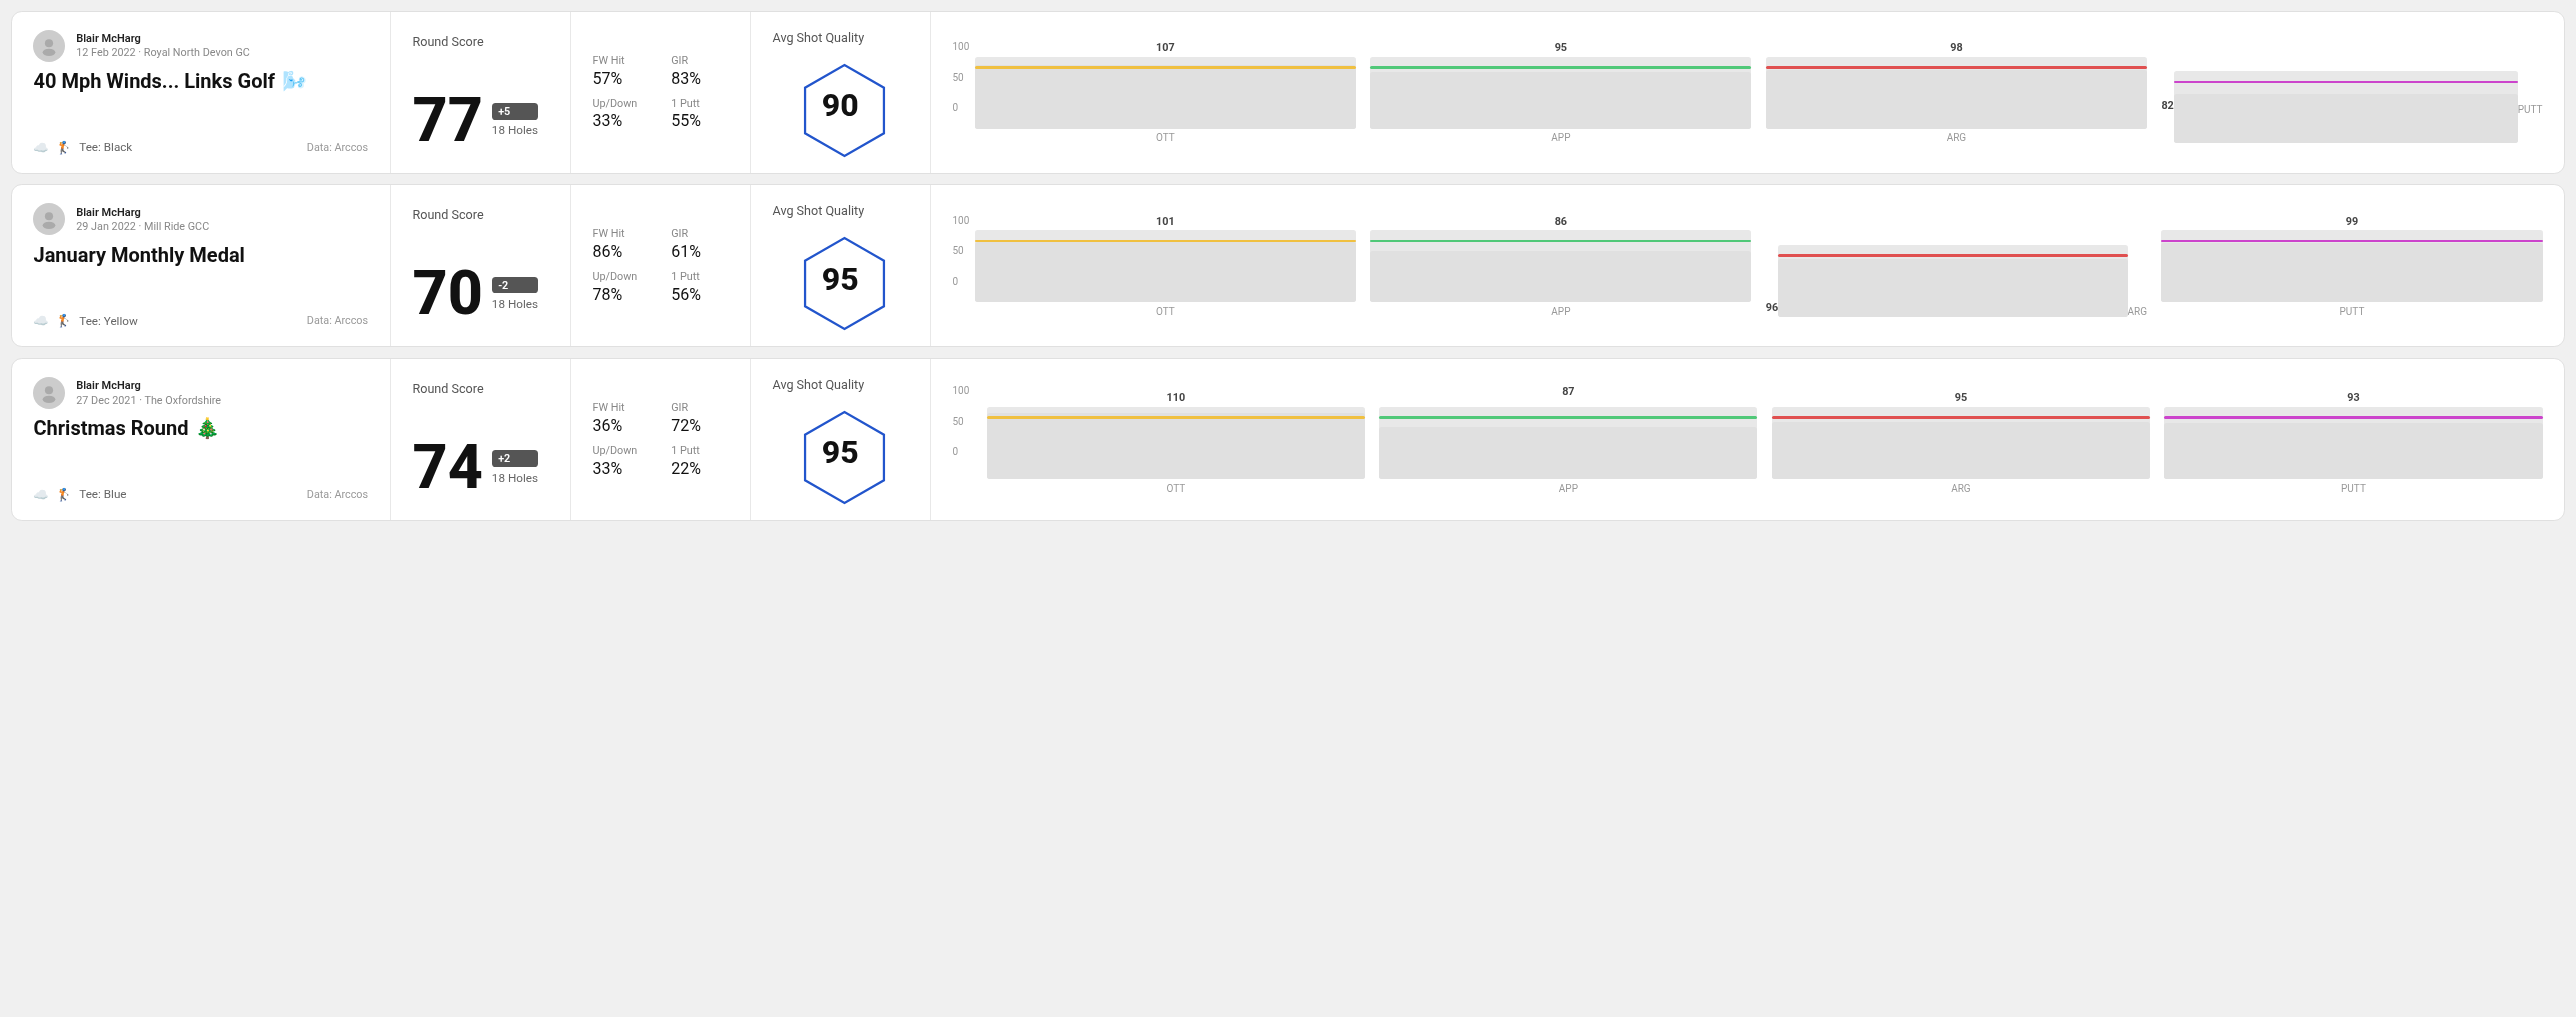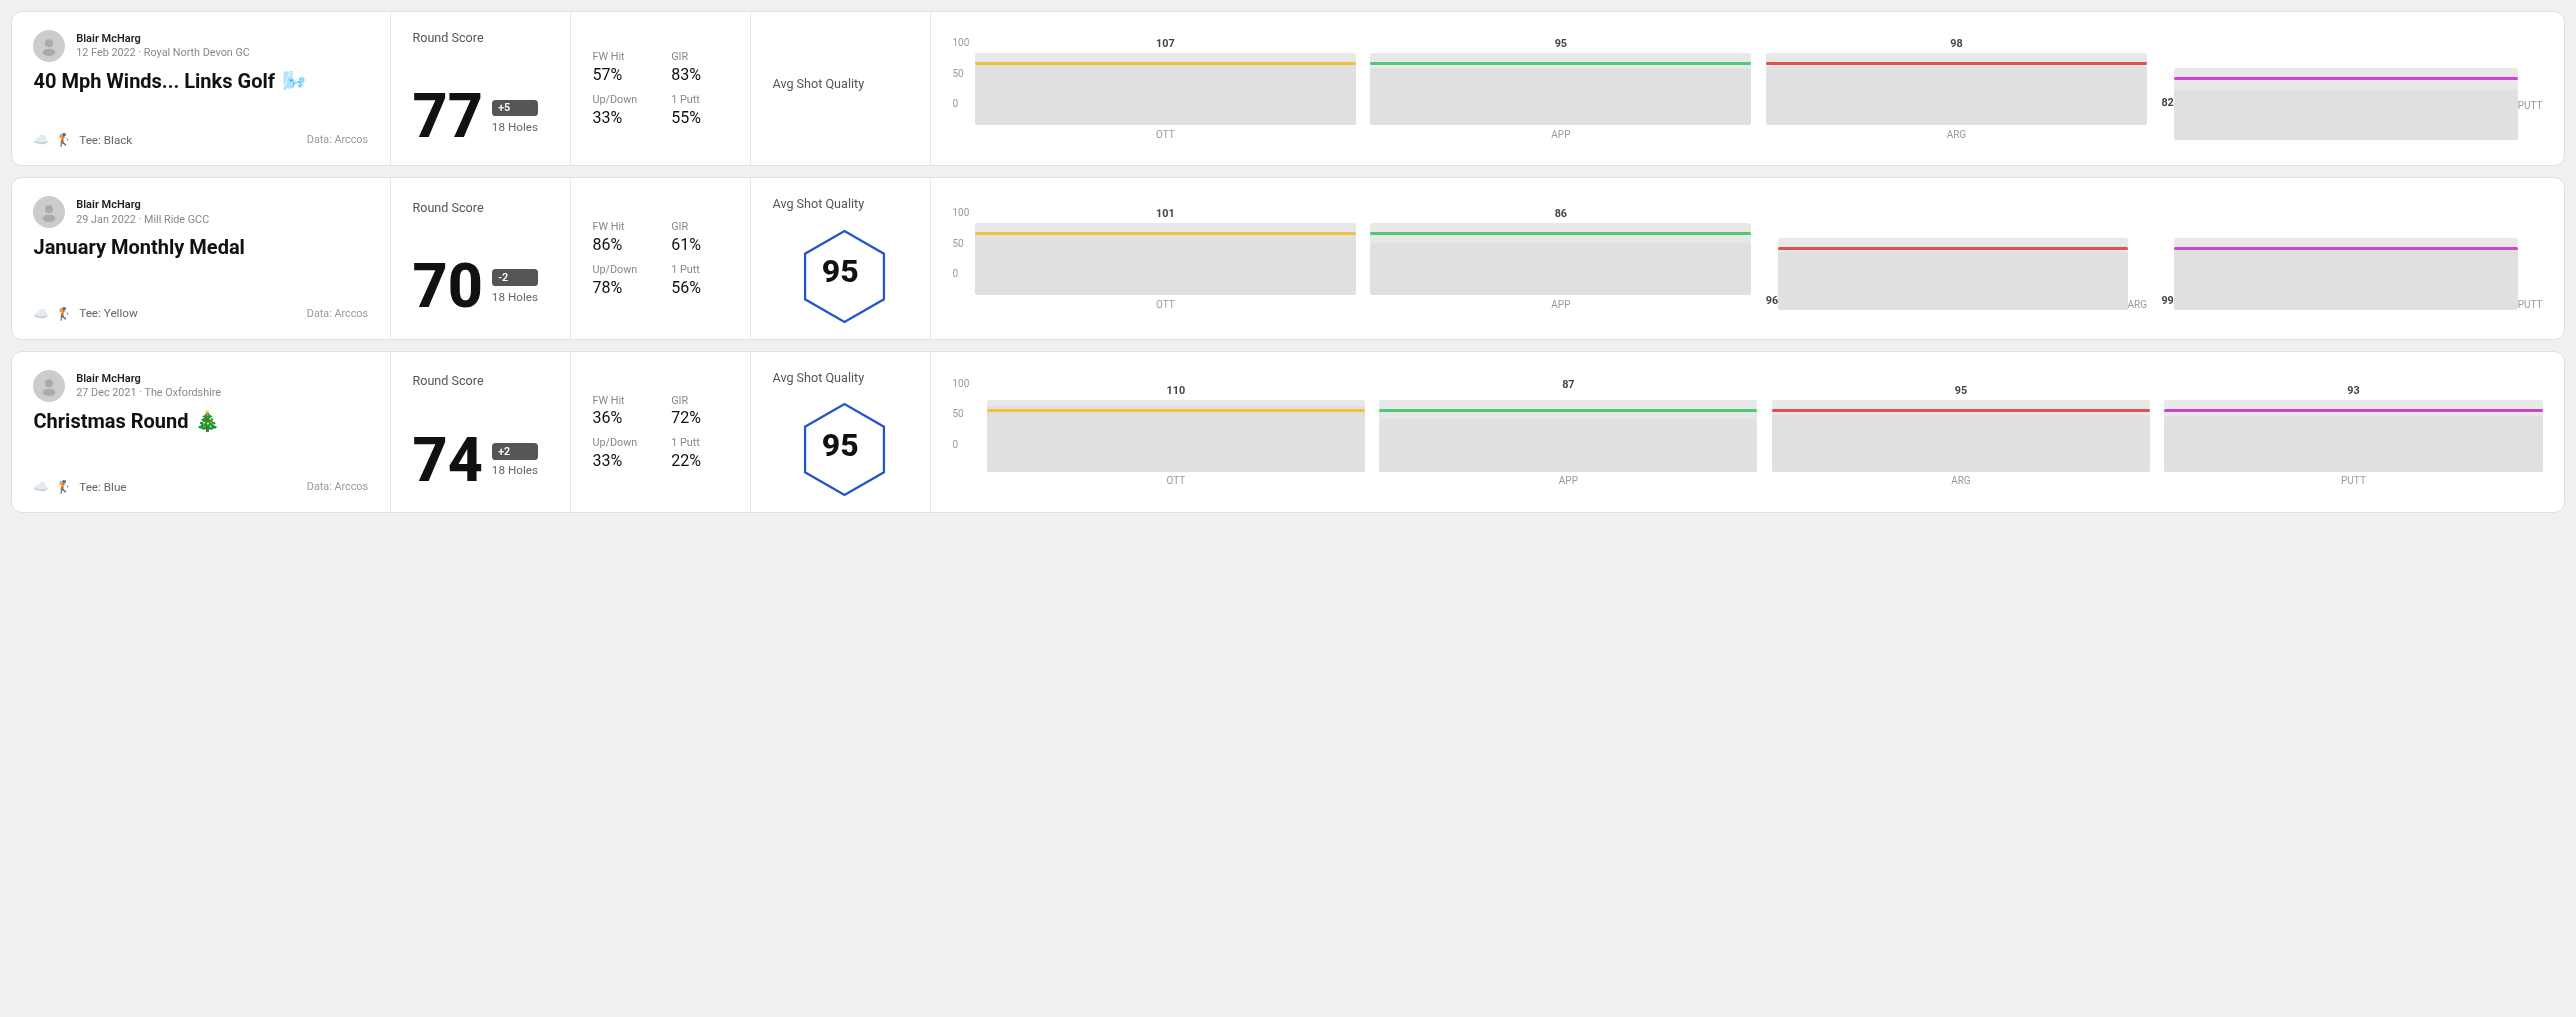--- a/index.html
+++ b/index.html
@@ -259,20 +259,28 @@
         </div>
         <div class="stat-item">
           <div class="stat-label">1 Putt</div>
           <div class="stat-value">55%</div>
         </div>
       </div>
     </div>
 
     <div class="card-quality">
       <div class="quality-label">Avg Shot Quality</div>
+      <div class="hexagon-container">
+        <div class="hexagon">
+          <svg width="99" height="109" viewBox="0 0 110 121.00000000000001">
+    <polygon points="98.8208854314926,35.20000000000001 98.8208854314926,85.80000000000001 55,111.10000000000001 11.179114568507401,85.80000000000001 11.179114568507408,35.2 54.99999999999999,9.900000000000006" fill="none" stroke="#2255cc" stroke-width="2.5"></polygon>
+  </svg>
+          <span class="hexagon-score">90</span>
+        </div>
+      </div>
     </div>
 
     <div class="card-chart">
       <div style="display:flex;align-items:stretch;gap:0;">
     <div style="display:flex;flex-direction:column;justify-content:space-between;height:72px;margin-right:5.4px;margin-top:0;">
       <span style="font-size:10px;color:#999;">100</span>
       <span style="font-size:10px;color:#999;">50</span>
       <span style="font-size:10px;color:#999;">0</span>
     </div>
     <div style="display:flex;gap:14.4px;align-items:flex-end;flex:1;position:relative;">
@@ -412,21 +420,21 @@
         <span style="font-size:10px;color:#999;margin-top:3.6px;">APP</span>
       </div>
       <div style="display:flex;flex-direction:row;align-items:flex-end;flex:1;">
         <span style="font-size:10.8px;font-weight:700;color:#444;margin-bottom:2.7px;">96</span>
         <div style="width:100%;height:72px;background:#e8e8e8;border-radius:2.7px;position:relative;">
           <div style="position:absolute;bottom:0;left:0;right:0;height:80%;background:#e0e0e0;border-radius:2.7px;"></div>
           <div style="position:absolute;bottom:83.33333333333334%;left:0;right:0;height:2.7px;background:#e05050;border-radius:1.8px;"></div>
         </div>
         <span style="font-size:10px;color:#999;margin-top:3.6px;">ARG</span>
       </div>
-      <div style="display:flex;flex-direction:row;align-items:flex-end;flex:1;">
+      <div style="display:flex;flex-direction:column;align-items:center;flex:1;">
         <span style="font-size:10.8px;font-weight:700;color:#444;margin-bottom:2.7px;">99</span>
         <div style="width:100%;height:72px;background:#e8e8e8;border-radius:2.7px;position:relative;">
           <div style="position:absolute;bottom:0;left:0;right:0;height:82.5%;background:#e0e0e0;border-radius:2.7px;"></div>
           <div style="position:absolute;bottom:83.33333333333334%;left:0;right:0;height:2.7px;background:#cc44cc;border-radius:1.8px;"></div>
         </div>
         <span style="font-size:10px;color:#999;margin-top:3.6px;">PUTT</span>
       </div>
           </div>
         </div>
     </div>

